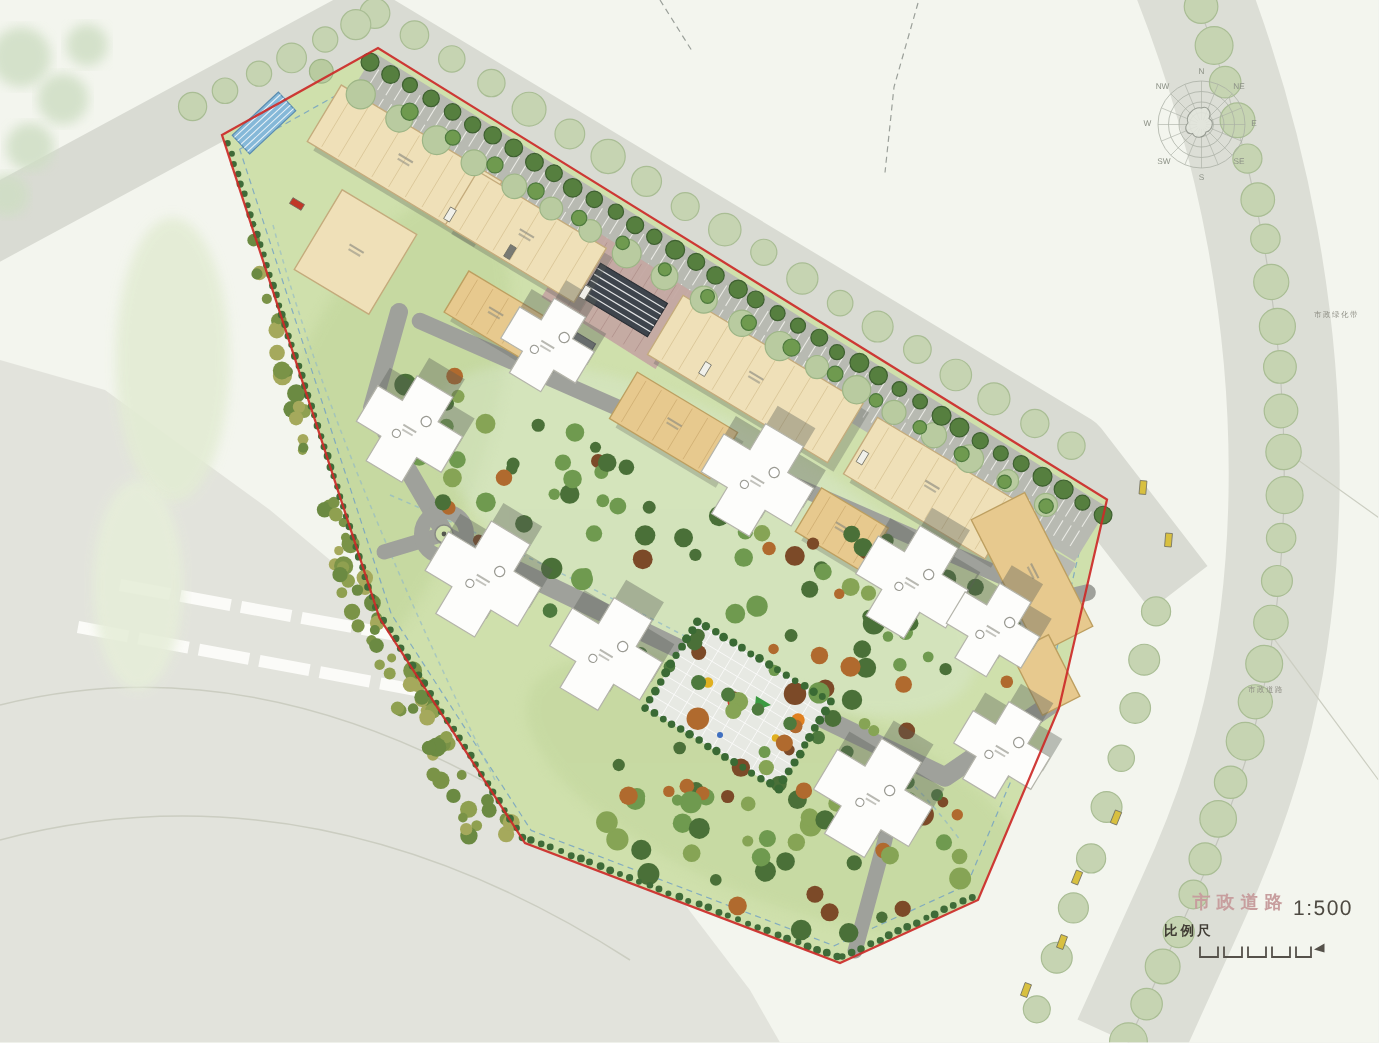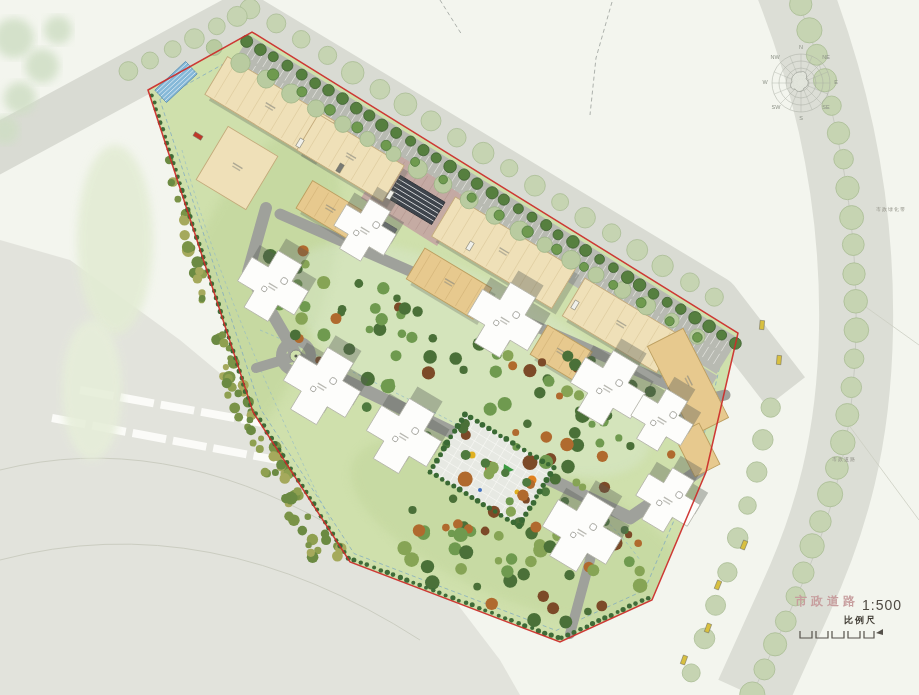--- a/index.html
+++ b/index.html
@@ -4,21 +4,21 @@
 <style>
   html,body{margin:0;padding:0;}
   body{font-family:"Liberation Sans",sans-serif;background:#eef0e9;}
   #stage{position:relative;width:919px;height:695px;overflow:hidden;
          background:#f3f5ee;}
   #plan{position:absolute;left:0;top:0;}
   .ovl{position:absolute;white-space:nowrap;}
   .plan-title{left:795px;top:593px;font-size:12px;font-weight:bold;
       letter-spacing:4px;color:#c79e9e;}
   .plan-scale{left:862px;top:597px;font-size:14px;color:#4e4a42;letter-spacing:1px;}
-  .scale-label{left:844px;top:614px;font-size:9px;font-weight:bold;
+  .scale-label{left:776px;top:614px;font-size:9px;font-weight:bold;
       color:#403c34;letter-spacing:2px;text-align:center;}
   .tiny-note{font-size:5px;color:#8f8f85;letter-spacing:1px;}
   .note-greenbelt{left:876px;top:206px;}
   .note-road{left:832px;top:456px;}
 </style>
 </head>
 <body>
 
 <div id="stage">
   <svg id="plan" width="919" height="695" viewBox="0 0 919 695">

